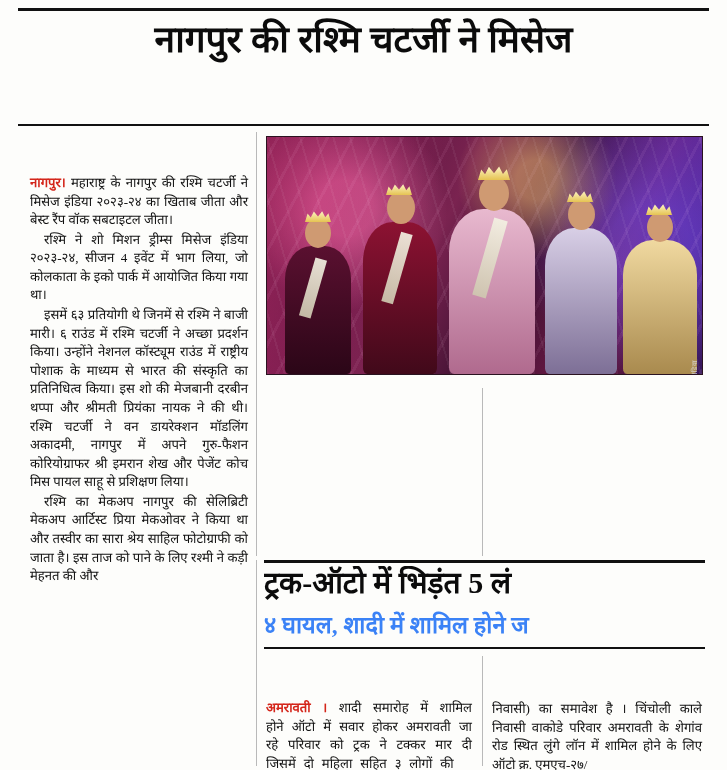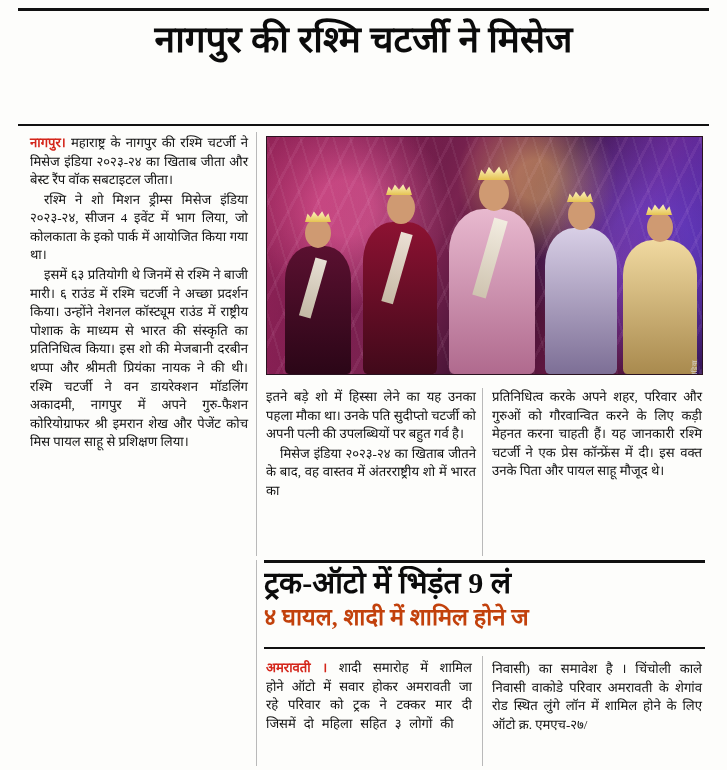--- a/index.html
+++ b/index.html
@@ -61,20 +61,21 @@
     text-align: justify;
     text-justify: inter-word;
     font-family: "Liberation Serif", serif;
   }
   .col p {
     margin: 0 0 1px 0;
     text-indent: 14px;
   }
   .col p.noind {
     text-indent: 0;
+    margin-top: 40px;
   }
   .lead {
     font-weight: bold;
     color: #d4261b;
   }
 
   #col1 {
     left: 30px;
     top: 134px;
     width: 218px;
@@ -200,22 +201,22 @@
     font-size: 30px;
     line-height: 1.12;
     color: #0b0b0b;
     font-family: "Liberation Serif", serif;
     white-space: nowrap;
     overflow: hidden;
   }
   .headline2 .sub {
     display: block;
     font-size: 23.5px;
-    margin-top: 4px;
-    color: #c2410c;
+    margin-top: 12px;
+    color: #3b82f6;
   }
   .rule-mid2 {
     position: absolute;
     left: 264px;
     right: 22px;
     top: 647px;
     height: 2px;
     background: #111;
   }
   #col4 {
@@ -254,20 +255,21 @@
 
   <div class="vrule" id="vr1"></div>
   <div class="vrule" id="vr2"></div>
   <div class="vrule" id="vr3"></div>
   <div class="vrule" id="vr4"></div>
 
   <div class="col" id="col1">
     <p class="noind"><span class="lead">नागपुर।</span> <span>महाराष्ट्र के नागपुर की रश्मि चटर्जी ने मिसेज इंडिया २०२३-२४ का खिताब जीता और बेस्ट रैंप वॉक सबटाइटल जीता।</span></p>
     <p>रश्मि ने शो मिशन ड्रीम्स मिसेज इंडिया २०२३-२४, सीजन 4 इवेंट में भाग लिया, जो कोलकाता के इको पार्क में आयोजित किया गया था।</p>
     <p>इसमें ६३ प्रतियोगी थे जिनमें से रश्मि ने बाजी मारी। ६ राउंड में रश्मि चटर्जी ने अच्छा प्रदर्शन किया। उन्होंने नेशनल कॉस्ट्यूम राउंड में राष्ट्रीय पोशाक के माध्यम से भारत की संस्कृति का प्रतिनिधित्व किया। इस शो की मेजबानी दरबीन थप्पा और श्रीमती प्रियंका नायक ने की थी। रश्मि चटर्जी ने वन डायरेक्शन मॉडलिंग अकादमी, नागपुर में अपने गुरु-फैशन कोरियोग्राफर श्री इमरान शेख और पेजेंट कोच मिस पायल साहू से प्रशिक्षण लिया।</p>
+    <p>रश्मि का मेकअप नागपुर की सेलिब्रिटी मेकअप आर्टिस्ट प्रिया मेकओवर ने किया था और तस्वीर का सारा श्रेय साहिल फोटोग्राफी को जाता है। इस ताज को पाने के लिए रश्मी ने कड़ी मेहनत की और</p>
   </div>
 
   <div class="photo">
     <div class="bg"></div>
     <div class="stagelight"></div>
     <div class="stagelight2"></div>
     <div class="streaks"></div>
 
     <div class="figure" style="left:18px; width:66px; height:170px;">
       <div class="fig-body" style="height:128px; background:linear-gradient(#5a1030,#2b0617);"></div>
@@ -298,32 +300,25 @@
 
     <div class="figure" style="left:356px; width:74px; height:176px;">
       <div class="fig-body" style="height:134px; background:linear-gradient(#f0d9a0,#a98a4e);"></div>
       <div class="fig-head" style="left:24px; bottom:132px; width:26px; height:30px;"></div>
       <div class="crown" style="left:23px; bottom:159px;"></div>
     </div>
 
     <div class="credit">फोटो : सोशल मीडिया</div>
   </div>
 
-  <div class="col" id="col2">
-    <p class="noind">इतने बड़े शो में हिस्सा लेने का यह उनका पहला मौका था। उनके पति सुदीप्तो चटर्जी को अपनी पत्नी की उपलब्धियों पर बहुत गर्व है।</p>
-    <p>मिसेज इंडिया २०२३-२४ का खिताब जीतने के बाद, वह वास्तव में अंतरराष्ट्रीय शो में भारत का</p>
-  </div>
-
-  <div class="col" id="col3">
-    <p class="noind">प्रतिनिधित्व करके अपने शहर, परिवार और गुरुओं को गौरवान्वित करने के लिए कड़ी मेहनत करना चाहती हैं। यह जानकारी रश्मि चटर्जी ने एक प्रेस कॉन्फ्रेंस में दी। इस वक्त उनके पिता और पायल साहू मौजूद थे।</p>
-  </div>
+
 
   <div class="rule-mid"></div>
   <div class="headline2">
-    <span>ट्रक-ऑटो में भिड़ंत 9 लं</span>
+    <span>ट्रक-ऑटो में भिड़ंत 5 लं</span>
     <span class="sub">४ घायल, शादी में शामिल होने ज</span>
   </div>
   <div class="rule-mid2"></div>
 
   <div class="col" id="col4">
     <p class="noind"><span class="lead">अमरावती ।</span> <span>शादी समारोह में शामिल होने ऑटो में सवार होकर अमरावती जा रहे परिवार को ट्रक ने टक्कर मार दी जिसमें दो महिला सहित ३ लोगों की</span></p>
   </div>
 
   <div class="col" id="col5">
     <p class="noind">निवासी) का समावेश है । चिंचोली काले निवासी वाकोडे परिवार अमरावती के शेगांव रोड स्थित लुंगे लॉन में शामिल होने के लिए ऑटो क्र. एमएच-२७/</p>

